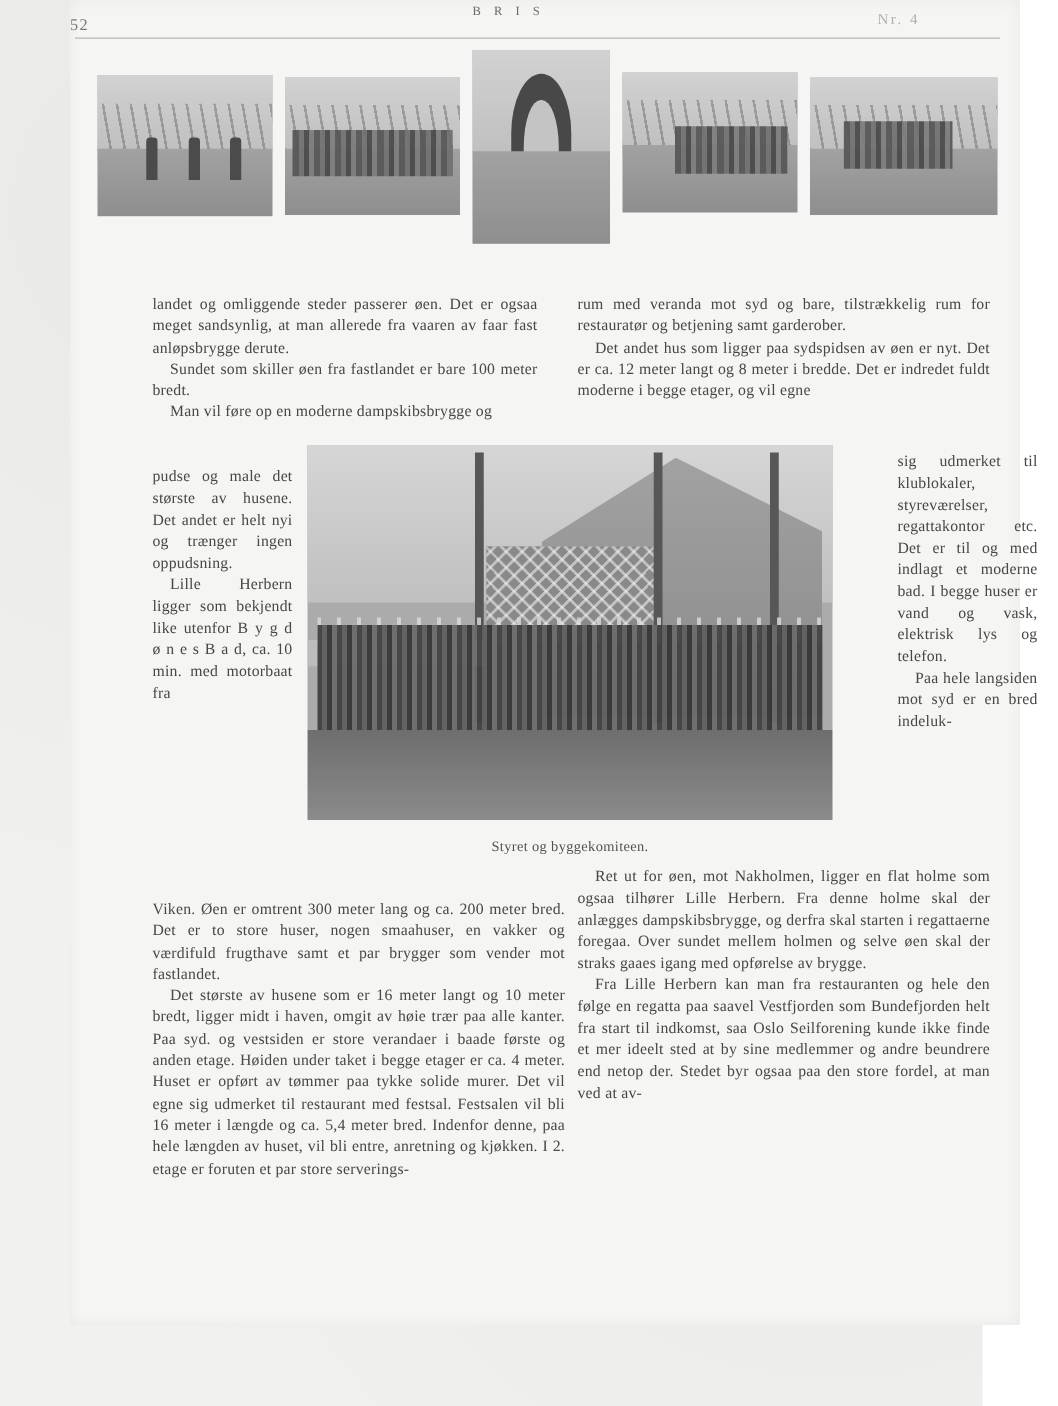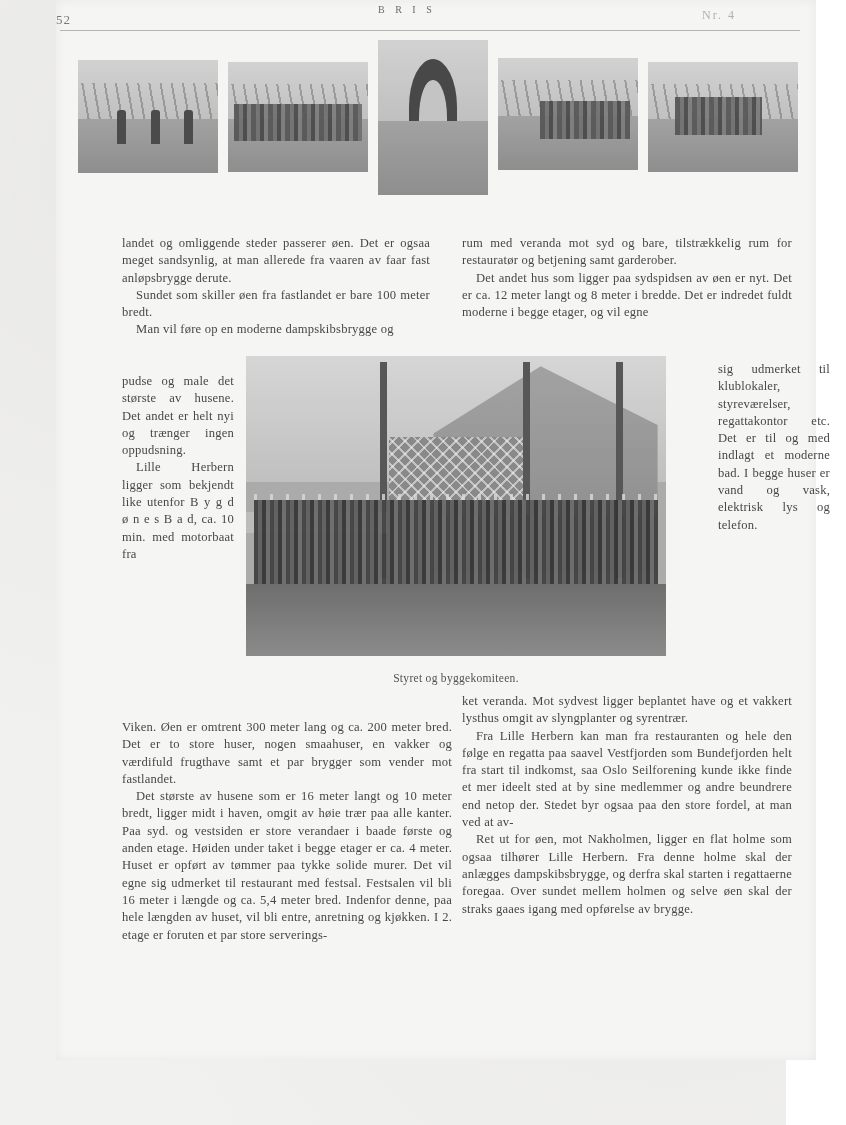--- a/index.html
+++ b/index.html
@@ -316,20 +316,21 @@
     <p>Det andet hus som ligger paa sydspidsen av øen er nyt. Det er ca. 12 meter langt og 8 meter i bredde. Det er indredet fuldt moderne i begge etager, og vil egne</p>
   </div>
 
   <div class="col col-left-narrow">
     <p class="noindent">pudse og male det største av husene. Det andet er helt nyi og trænger ingen oppudsning.</p>
     <p>Lille Herbern ligger som bekjendt like utenfor B y g d ø n e s B a d, ca. 10 min. med motorbaat fra</p>
   </div>
 
   <div class="col col-right-narrow">
     <p class="noindent">sig udmerket til klublokaler, styreværelser, regattakontor etc. Det er til og med indlagt et moderne bad. I begge huser er vand og vask, elektrisk lys og telefon.</p>
+    <p>Paa hele langsiden mot syd er en bred indeluk-</p>
   </div>
 
   <div class="centerphoto">
     <div class="cp-sky"></div>
     <div class="cp-building"></div>
     <div class="cp-lattice"></div>
     <div class="cp-post" style="left:32%"></div>
     <div class="cp-post" style="left:66%"></div>
     <div class="cp-post" style="left:88%"></div>
     <div class="cp-water"></div>
@@ -338,17 +339,16 @@
     <div class="cp-ground"></div>
   </div>
   <div class="caption">Styret og byggekomiteen.</div>
 
   <div class="col col-left-bottom">
     <p class="noindent">Viken. Øen er omtrent 300 meter lang og ca. 200 meter bred. Det er to store huser, nogen smaahuser, en vakker og værdifuld frugthave samt et par brygger som vender mot fastlandet.</p>
     <p>Det største av husene som er 16 meter langt og 10 meter bredt, ligger midt i haven, omgit av høie trær paa alle kanter. Paa syd. og vestsiden er store verandaer i baade første og anden etage. Høiden under taket i begge etager er ca. 4 meter. Huset er opført av tømmer paa tykke solide murer. Det vil egne sig udmerket til restaurant med festsal. Festsalen vil bli 16 meter i længde og ca. 5,4 meter bred. Indenfor denne, paa hele længden av huset, vil bli entre, anretning og kjøkken. I 2. etage er foruten et par store serverings-</p>
   </div>
 
   <div class="col col-right-bottom">
-    <p class="noindent">ket veranda. Mot sydvest ligger beplantet have og et vakkert lysthus omgit av slyngplanter og syrentrær.</p>
+    <p>Ret ut for øen, mot Nakholmen, ligger en flat holme som ogsaa tilhører Lille Herbern. Fra denne holme skal der anlægges dampskibsbrygge, og derfra skal starten i regattaerne foregaa. Over sundet mellem holmen og selve øen skal der straks gaaes igang med opførelse av brygge.</p>
     <p>Fra Lille Herbern kan man fra restauranten og hele den følge en regatta paa saavel Vestfjorden som Bundefjorden helt fra start til indkomst, saa Oslo Seilforening kunde ikke finde et mer ideelt sted at by sine medlemmer og andre beundrere end netop der. Stedet byr ogsaa paa den store fordel, at man ved at av-</p>
-    <p>Ret ut for øen, mot Nakholmen, ligger en flat holme som ogsaa tilhører Lille Herbern. Fra denne holme skal der anlægges dampskibsbrygge, og derfra skal starten i regattaerne foregaa. Over sundet mellem holmen og selve øen skal der straks gaaes igang med opførelse av brygge.</p>
   </div>
 </div>
 
 </body></html>

